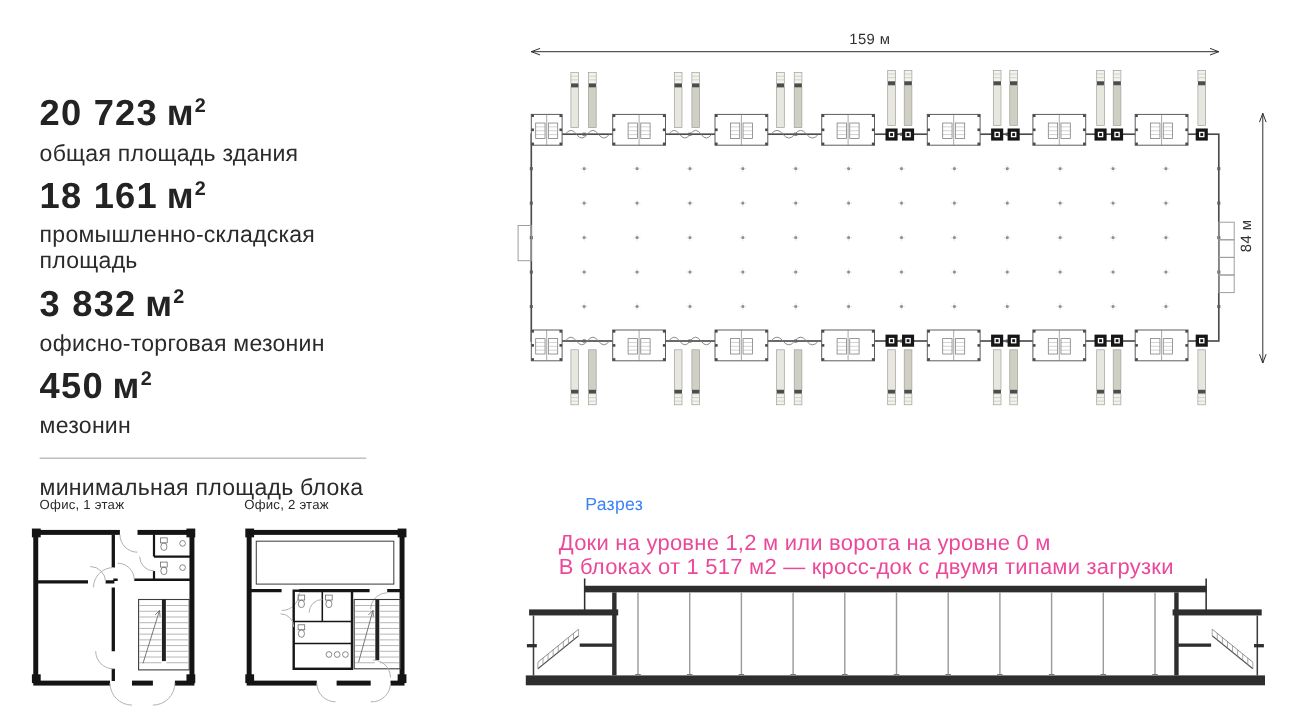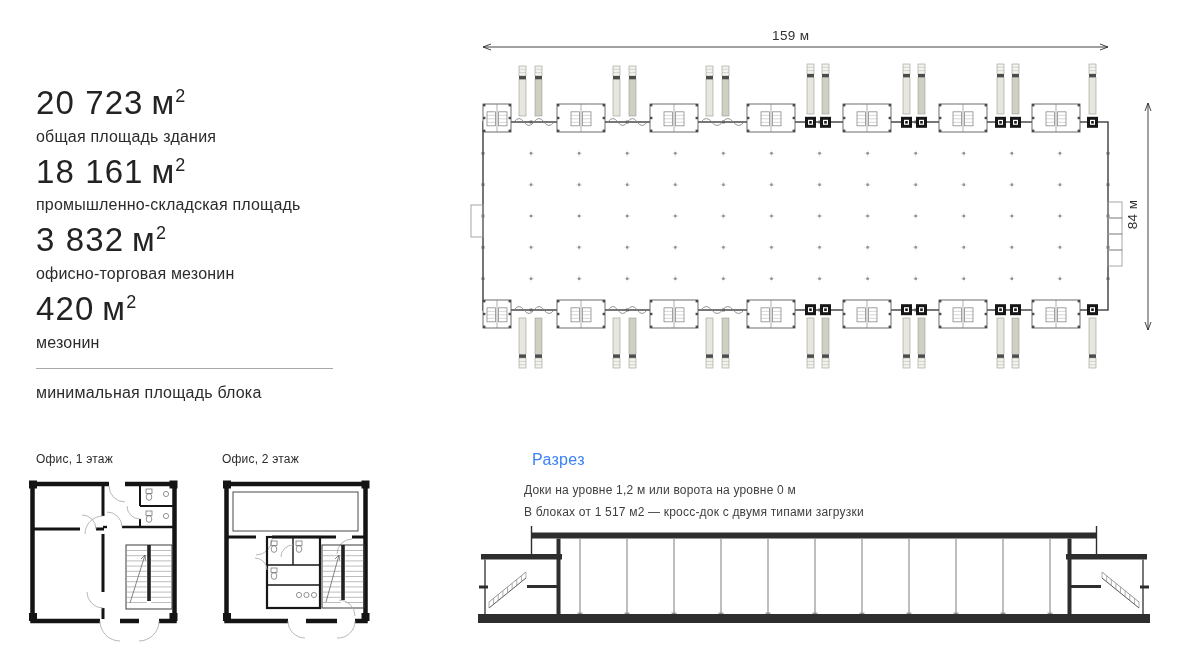--- a/index.html
+++ b/index.html
@@ -6,37 +6,37 @@
   body{
     width:1196px;height:660px;background:#ffffff;
     font-family:"Liberation Sans","DejaVu Sans",sans-serif;
     color:#1d1d1d;overflow:hidden;
   }
   .page{position:relative;width:1196px;height:660px;background:#ffffff}
 
   
   .stats{position:absolute;left:36px;top:86px;width:320px}
   .stat{margin-bottom:9px}
-  .stat-number{font-size:33px;font-weight:400;letter-spacing:1.1px;color:#232323;line-height:1.05}
+  .stat-number{font-size:33px;font-weight:700;letter-spacing:1.1px;color:#232323;line-height:1.05}
   .stat-number .unit{margin-left:8px}
   .stat-number sup{font-size:18px;line-height:0}
-  .stat-label{font-size:16px;color:#2b2b2b;margin-top:7px;letter-spacing:.2px}
+  .stat-label{font-size:21px;color:#2b2b2b;margin-top:7px;letter-spacing:.2px}
   .divider{width:297px;height:1px;background:#a9a9a9;margin:16px 0 15px 0}
 
   
   .miniplan-label{position:absolute;top:452px;font-size:12px;color:#2b2b2b;letter-spacing:.2px}
   .svg-abs{position:absolute}
 
   
   .dim-label{position:absolute;font-size:13.5px;color:#303030;letter-spacing:.4px;white-space:nowrap}
   .dim-label.vertical{transform:rotate(-90deg);transform-origin:center center}
 
   
   .section-title{position:absolute;left:532px;top:451px;font-size:16px;color:#3b82f6;letter-spacing:.3px}
-  .section-text{position:absolute;left:524px;font-size:12px;color:#404040;letter-spacing:.2px;white-space:nowrap}
+  .section-text{position:absolute;left:508px;font-size:20px;color:#ec4899;letter-spacing:.2px;white-space:nowrap}
   .section-text.l1{top:483px}
   .section-text.l2{top:505px}
 </style>
 </head>
 <body>
 
 <div class="page">
 
   <aside class="stats">
 
@@ -49,21 +49,21 @@
       <div class="stat-number"><span>18 161</span><span class="unit"><span>м</span><sup>2</sup></span></div>
       <div class="stat-label">промышленно-складская площадь</div>
     </div>
 
     <div class="stat">
       <div class="stat-number"><span>3 832</span><span class="unit"><span>м</span><sup>2</sup></span></div>
       <div class="stat-label">офисно-торговая мезонин</div>
     </div>
 
     <div class="stat">
-      <div class="stat-number"><span>420</span><span class="unit"><span>м</span><sup>2</sup></span></div>
+      <div class="stat-number"><span>450</span><span class="unit"><span>м</span><sup>2</sup></span></div>
       <div class="stat-label">мезонин</div>
     </div>
 
     <div class="divider"></div>
 
     <div class="stat">
       <div class="stat-label">минимальная площадь блока</div>
     </div>
   </aside>
 

